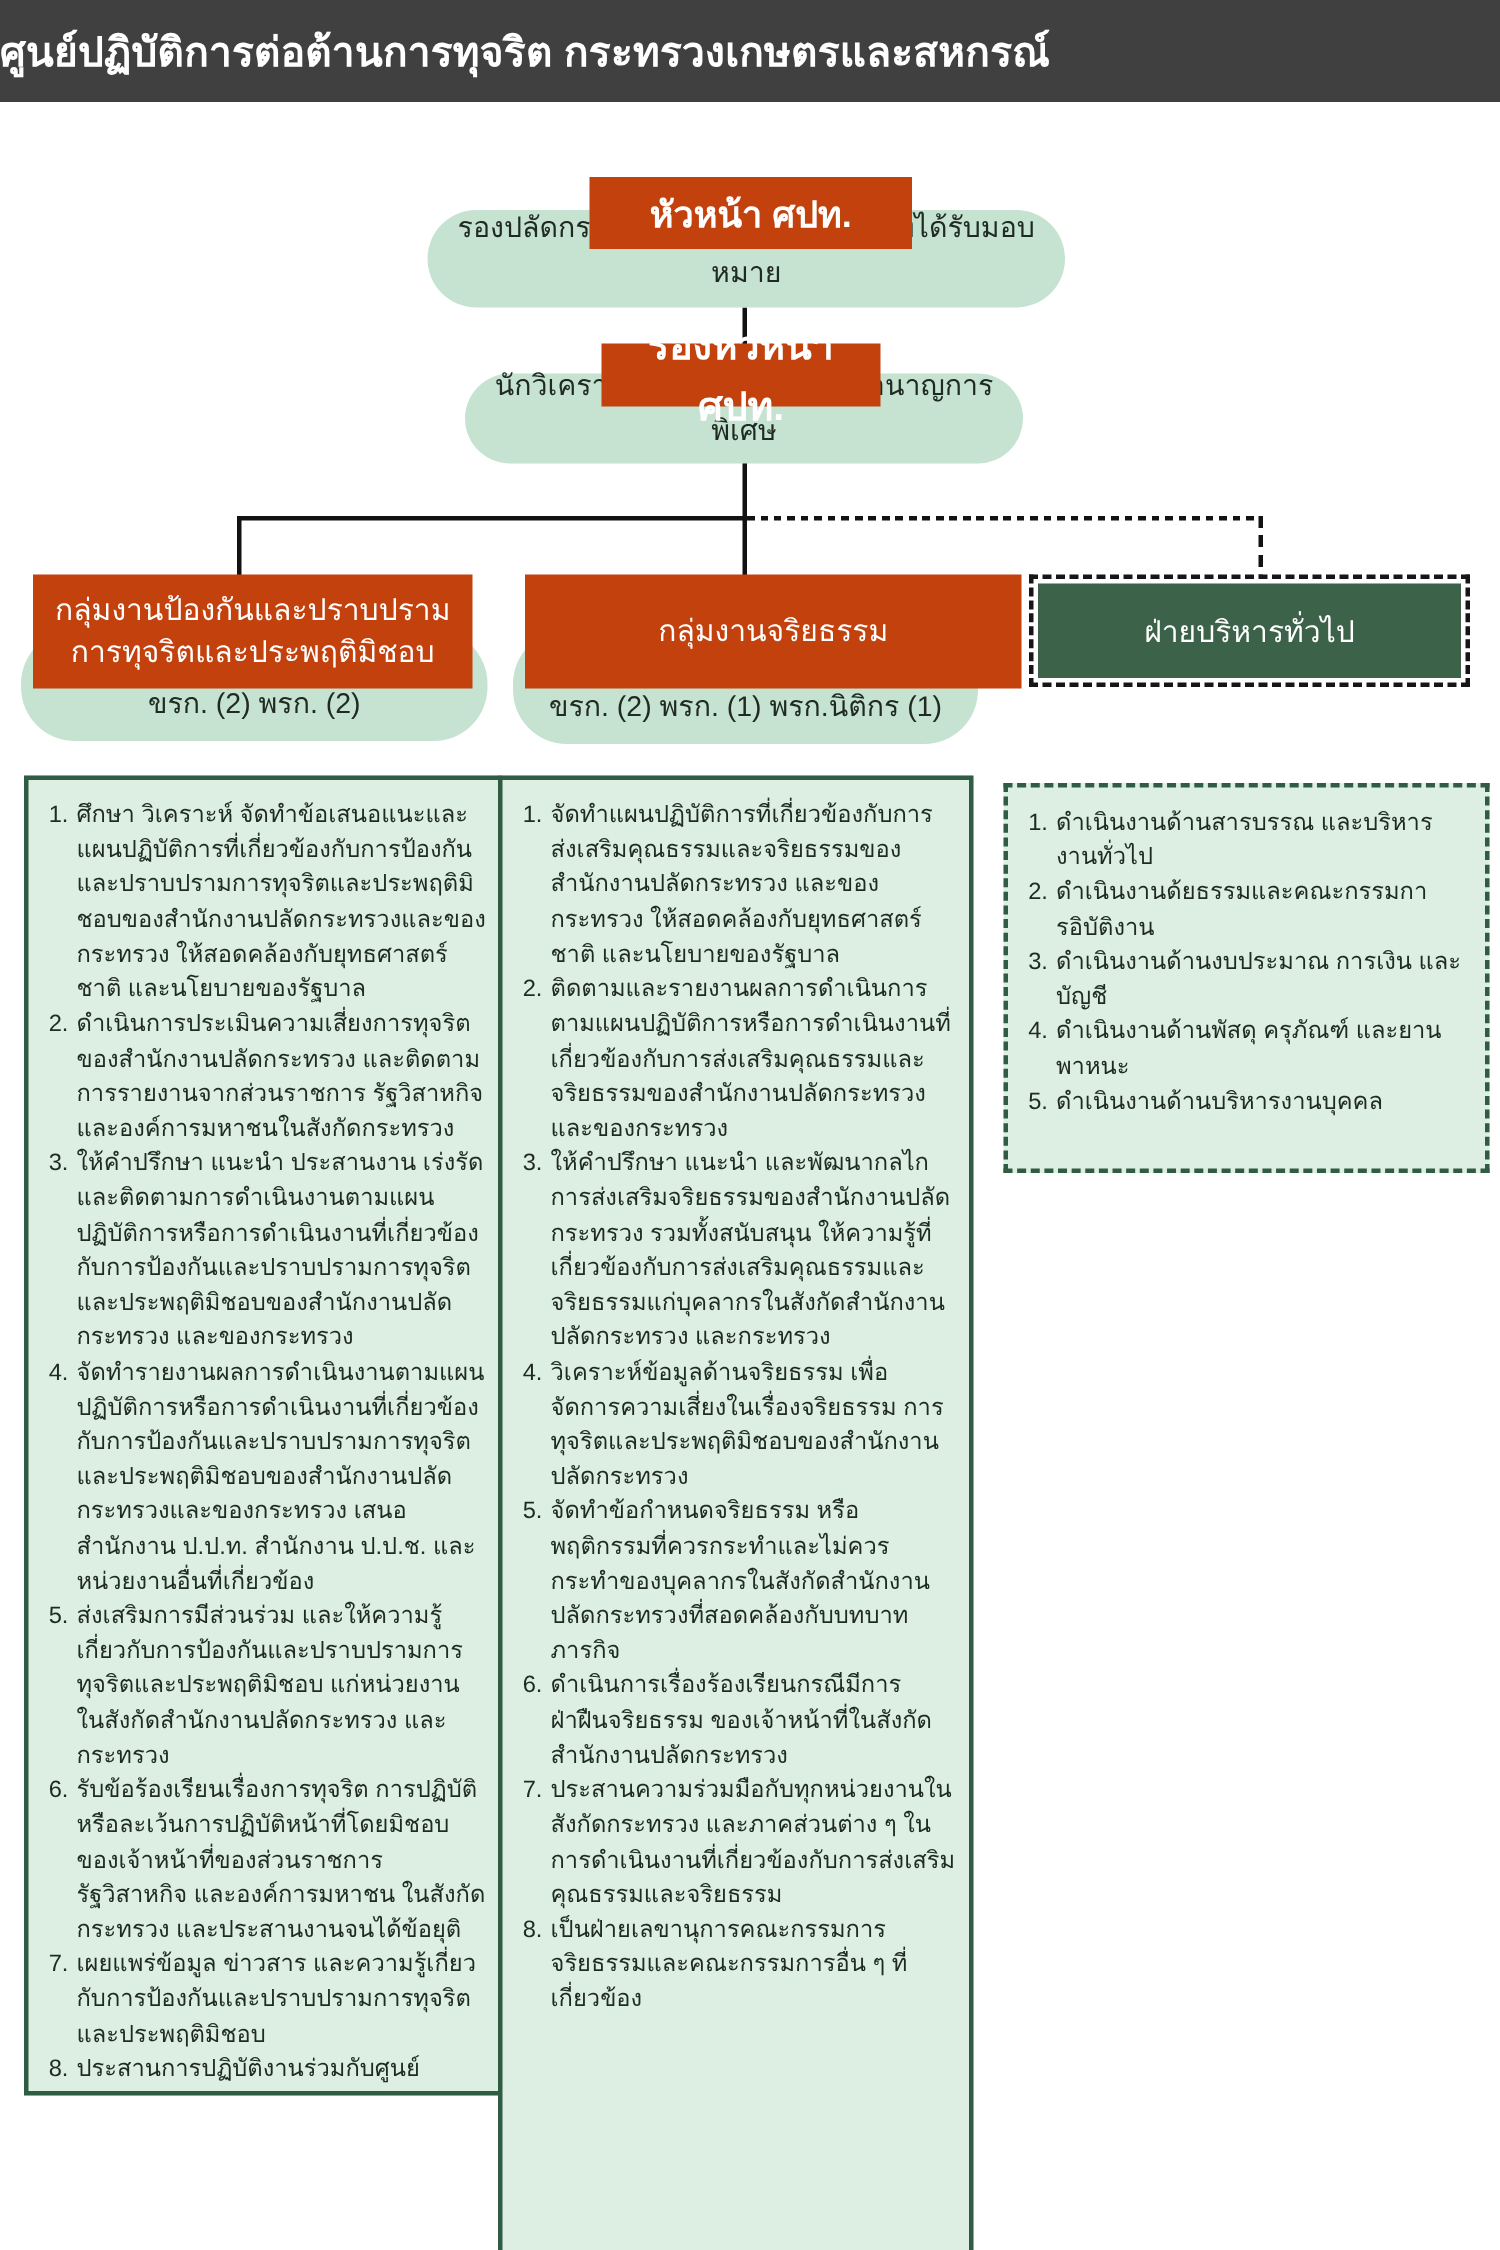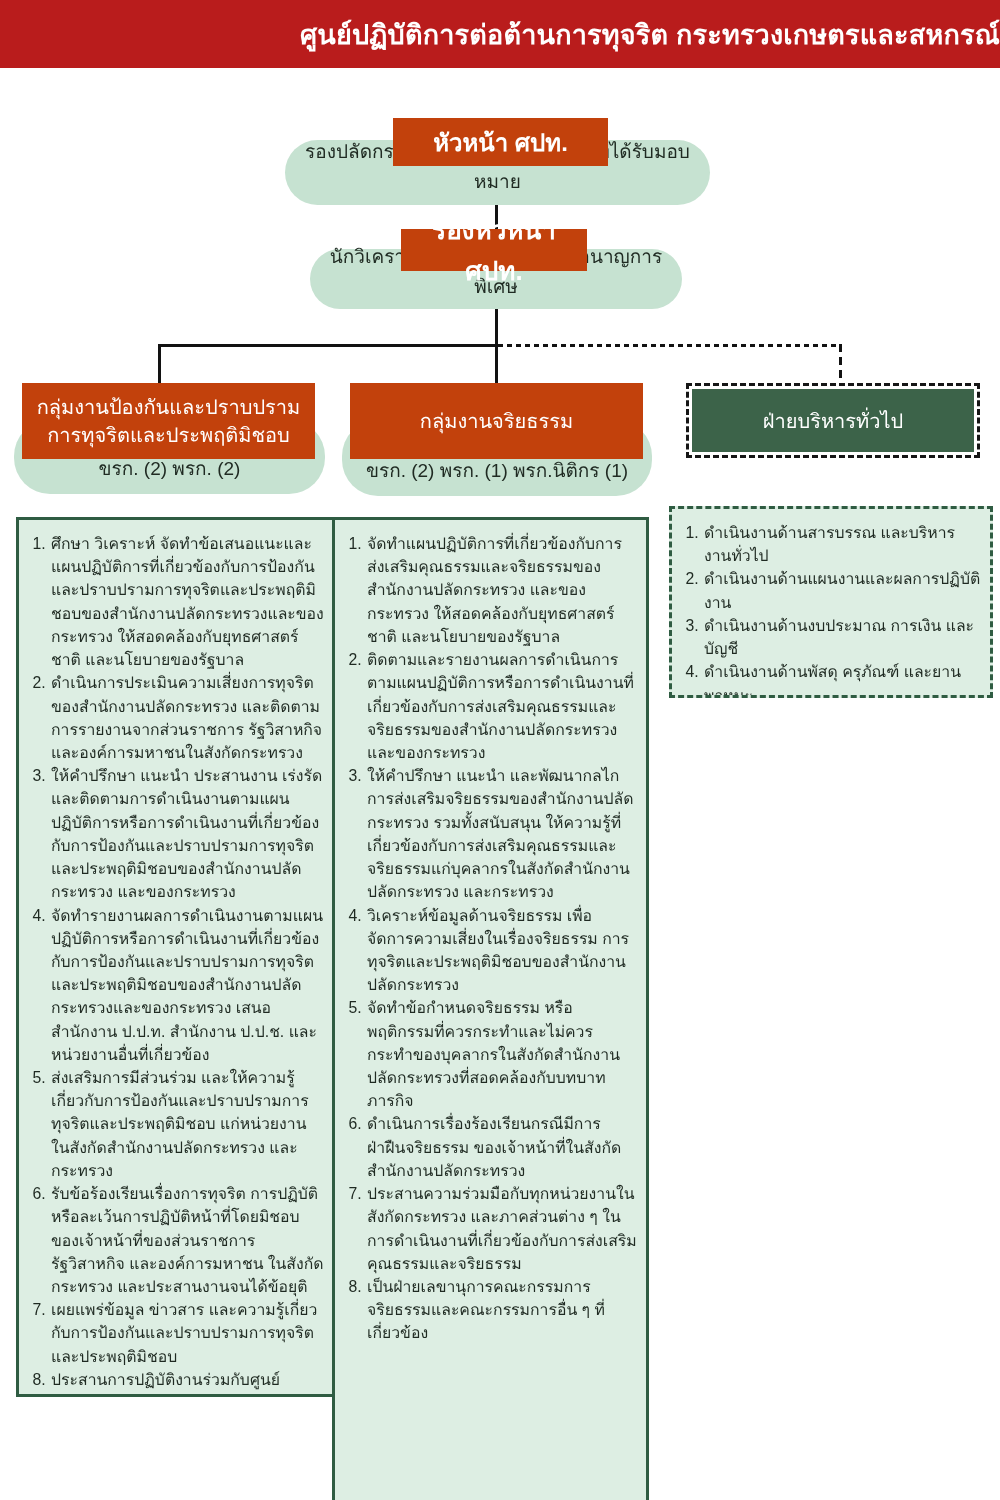--- a/index.html
+++ b/index.html
@@ -3,21 +3,21 @@
 <meta charset="utf-8">
 <style>
   * { margin:0; padding:0; box-sizing:border-box; }
   html,body { background:#ffffff; }
   body { font-family:"Liberation Sans", sans-serif; color:#1f2a22; }
   .page { position:relative; width:1000px; height:1500px; background:#ffffff; overflow:hidden; }
 
   
   .titlebar {
     position:absolute; left:0; top:0; width:1000px; height:68px;
-    background:#b91c1c; display:flex; align-items:center; justify-content:flex-end;
+    background:#404040; display:flex; align-items:center; justify-content:flex-start;
   }
   .titlebar h1 { color:#ffffff; font-size:27px; font-weight:bold; letter-spacing:.2px; }
 
   
   .darkbox {
     position:absolute; background:#c2410c; color:#ffffff;
     display:flex; align-items:center; justify-content:center; text-align:center;
     z-index:3;
   }
   .lightbox {
@@ -43,41 +43,41 @@
     background:repeating-linear-gradient(90deg,#121212 0 5px,transparent 5px 9px);
   }
   .vdash {
     position:absolute; width:3px; z-index:1;
     background:repeating-linear-gradient(180deg,#121212 0 8px,transparent 8px 13px);
   }
 
   
   .br-dark { font-size:20px; line-height:1.4; padding:0 10px; }
   .br1-dark { left:22px;  top:383px; width:293px; height:76px;justify-content:center; }
-  .br2-dark { left:350px; top:383px; width:293px; height:76px; }
+  .br2-dark { left:350px; top:383px; width:331px; height:76px; }
   .br-tag { border-radius:36px; font-size:19px; padding-bottom:11px; }
   .br1-tag { left:14px;  top:420px; width:311px; height:74px; }
   .br2-tag { left:342px; top:420px; width:310px; height:76px; }
   .br3-outer {
     position:absolute; left:686px; top:383px; width:294px; height:75px;
     background:#ffffff; border:3px dashed #161616; padding:3px; z-index:3;
   }
   .br3-inner {
     width:100%; height:100%; background:#3c6349; color:#ffffff;
     display:flex; align-items:center; justify-content:center; font-size:20px; text-align:left;
   }
 
   
   .panel {
     position:absolute; background:#ddeee3; border:3px solid #2f5c42;
     overflow:hidden;
   }
   .panel-1 { left:16px;  top:517px; width:319px; height:880px; }
   .panel-2 { left:332px; top:517px; width:317px; height:992px; }
-  .panel-3 { left:669px; top:506px; width:324px; height:192px; border-style:dashed; }
+  .panel-3 { left:669px; top:522px; width:324px; height:260px; border-style:dashed; }
   .panel ol {
     margin:12px 8px 12px 10px; padding-left:21px;
     font-size:15.8px; line-height:1.47; color:#1f2a22;
     overflow-wrap:break-word;
   }
   .panel ol li { padding-left:1px; }
 </style>
 </head>
 <body>
 
@@ -152,20 +152,20 @@
         <li>จัดทำข้อกำหนดจริยธรรม หรือพฤติกรรมที่ควรกระทำและไม่ควรกระทำของบุคลากรในสังกัดสำนักงานปลัดกระทรวงที่สอดคล้องกับบทบาทภารกิจ</li>
         <li>ดำเนินการเรื่องร้องเรียนกรณีมีการฝ่าฝืนจริยธรรม ของเจ้าหน้าที่ในสังกัดสำนักงานปลัดกระทรวง</li>
         <li>ประสานความร่วมมือกับทุกหน่วยงานในสังกัดกระทรวง และภาคส่วนต่าง ๆ ในการดำเนินงานที่เกี่ยวข้องกับการส่งเสริมคุณธรรมและจริยธรรม</li>
         <li>เป็นฝ่ายเลขานุการคณะกรรมการจริยธรรมและคณะกรรมการอื่น ๆ ที่เกี่ยวข้อง</li>
       </ol>
   </div>
 
   <div class="panel panel-3">
     <ol>
         <li>ดำเนินงานด้านสารบรรณ และบริหารงานทั่วไป</li>
-        <li>ดำเนินงานด้านแผนงานและผลการปฏิบัติงาน</li>
+        <li>ดำเนินงานด้ยธรรมและคณะกรรมการอิบัติงาน</li>
         <li>ดำเนินงานด้านงบประมาณ การเงิน และบัญชี</li>
         <li>ดำเนินงานด้านพัสดุ ครุภัณฑ์ และยานพาหนะ</li>
         <li>ดำเนินงานด้านบริหารงานบุคคล</li>
       </ol>
   </div>
 
 </div>
 
 </body></html>

